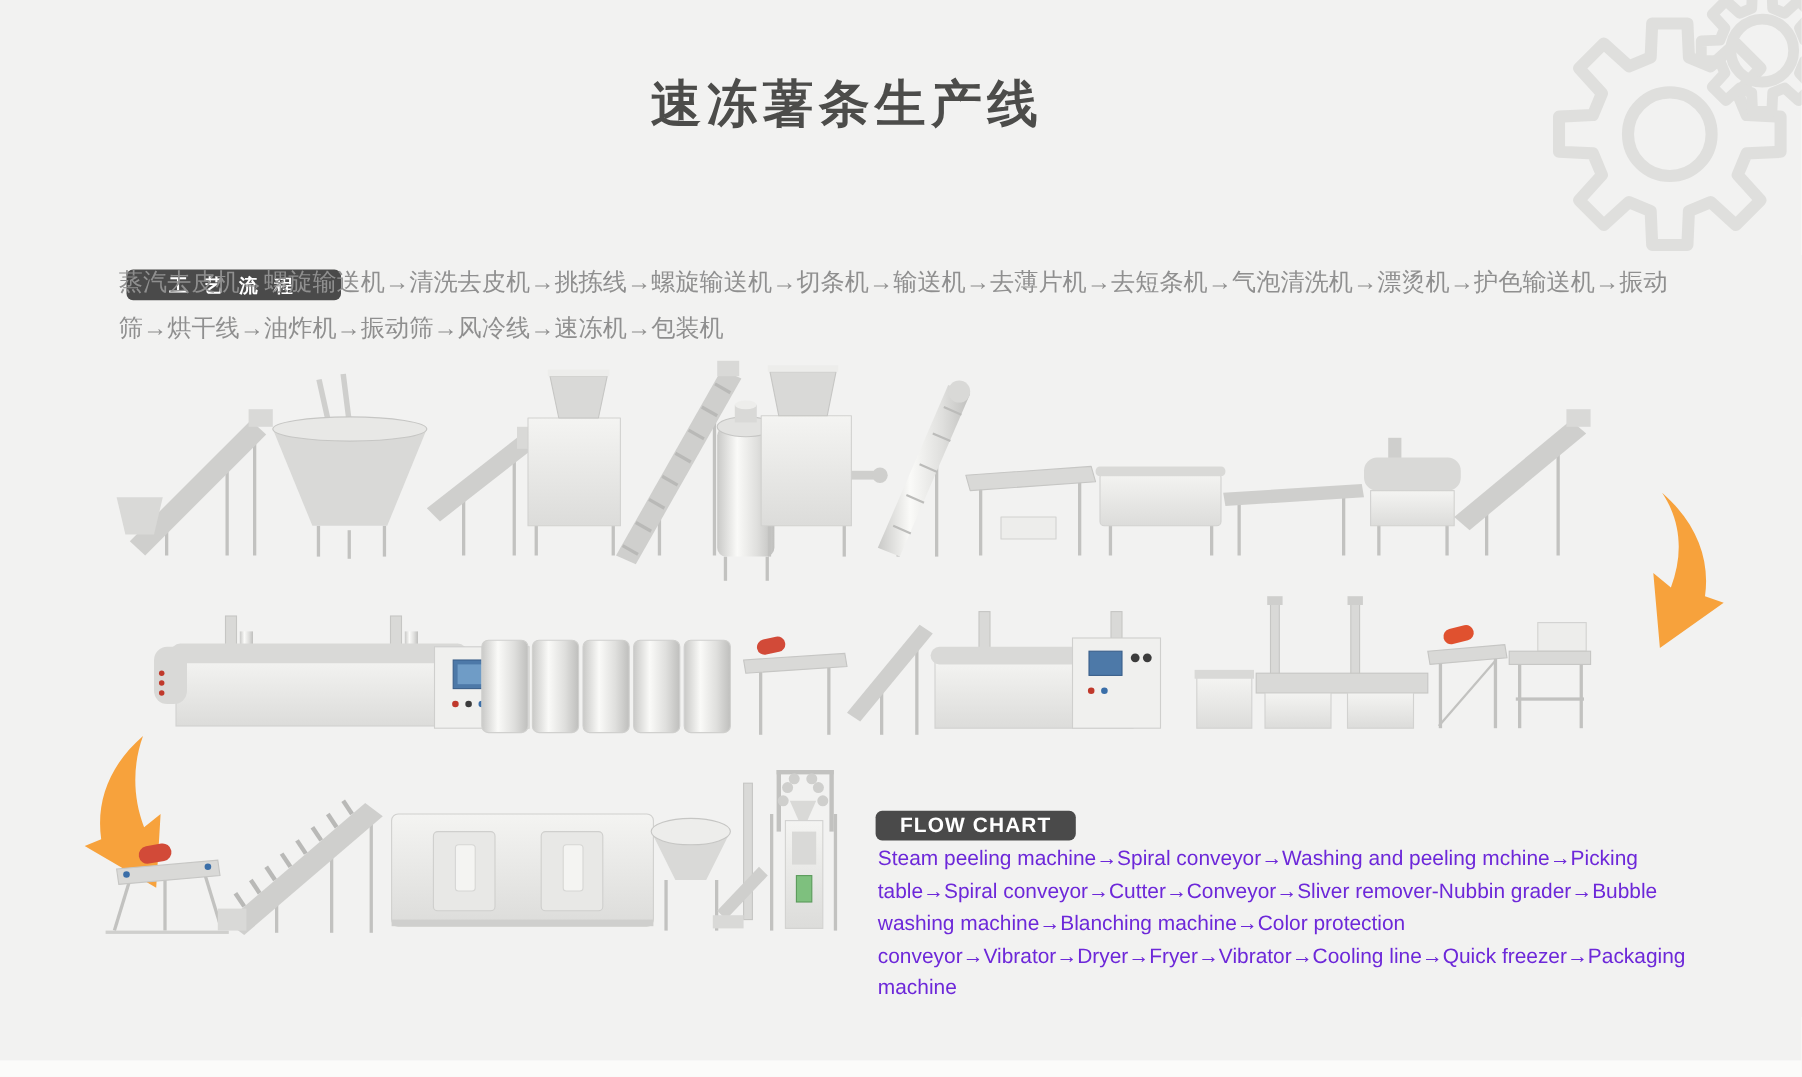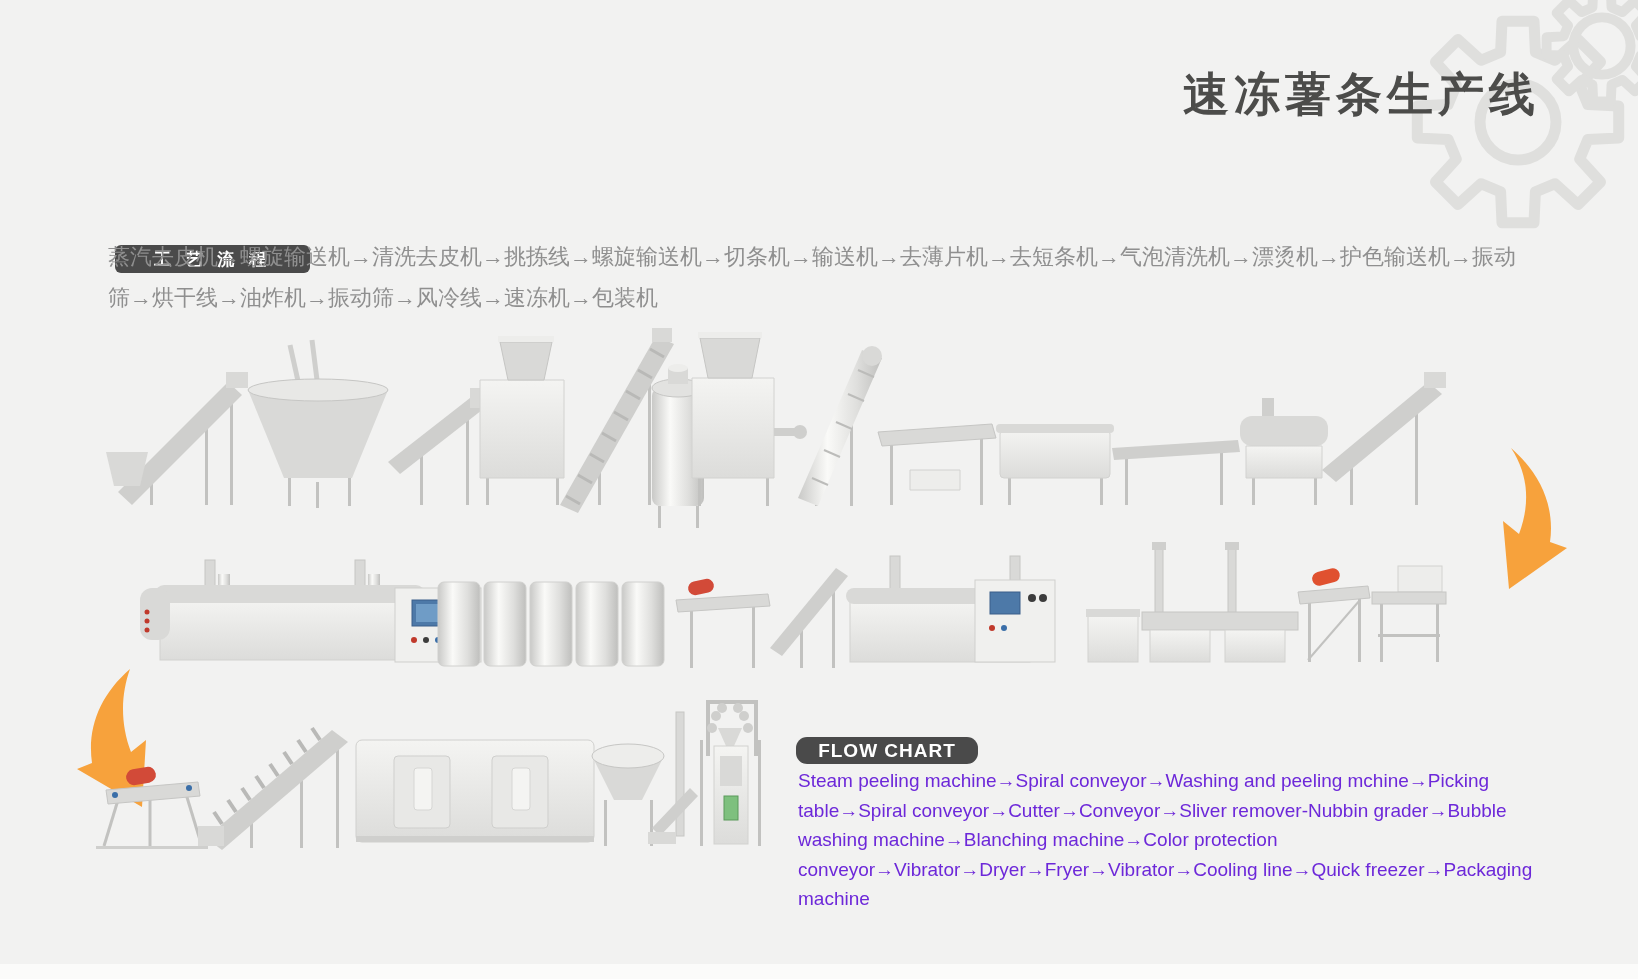--- a/index.html
+++ b/index.html
@@ -4,36 +4,36 @@
 <style>
   html,body{margin:0;padding:0;}
   .page{
     position:relative;
     width:1638px;height:979px;
     background:#f2f2f1;
     overflow:hidden;
     font-family:"Liberation Sans","DejaVu Sans",sans-serif;
   }
   
-  .header{position:absolute;left:0;top:64px;width:1540px;text-align:right;}
+  .header{position:absolute;left:0;top:64px;width:1540px;text-align:center;}
   .title{
     margin:0;font-size:46px;font-weight:bold;color:#4c4c4a;
     letter-spacing:5px;
   }
   .subtitle{
     margin:10px 0 0 0;font-size:21px;color:#4f4f4f;letter-spacing:1px;font-weight:normal;
   }
   
   .badge{
     position:absolute;background:#4a4a4a;color:#fff;border-radius:6px;
     display:flex;align-items:center;justify-content:center;
     font-weight:bold;box-sizing:border-box;
   }
   .badge-cn{left:115px;top:197px;width:195px;height:28px;font-size:17px;letter-spacing:5px;margin-top:48px;}
-  .badge-en{left:796px;top:737px;width:182px;height:27px;font-size:19px;letter-spacing:1px;border-radius:11px;}
+  .badge-en{left:796px;top:737px;width:182px;height:27px;font-size:19px;letter-spacing:1px;}
   
   .flow-cn{
     position:absolute;left:108px;top:236px;width:1428px;
     font-size:22px;line-height:41px;color:#8f8f8f;font-weight:normal;margin:0;
   }
   .flow-en{
     position:absolute;left:798px;top:766px;width:748px;
     font-size:19px;line-height:29.5px;color:#6d28d9;margin:0;
   }
   .illustration{position:absolute;left:0;top:0;width:1638px;height:979px;}

